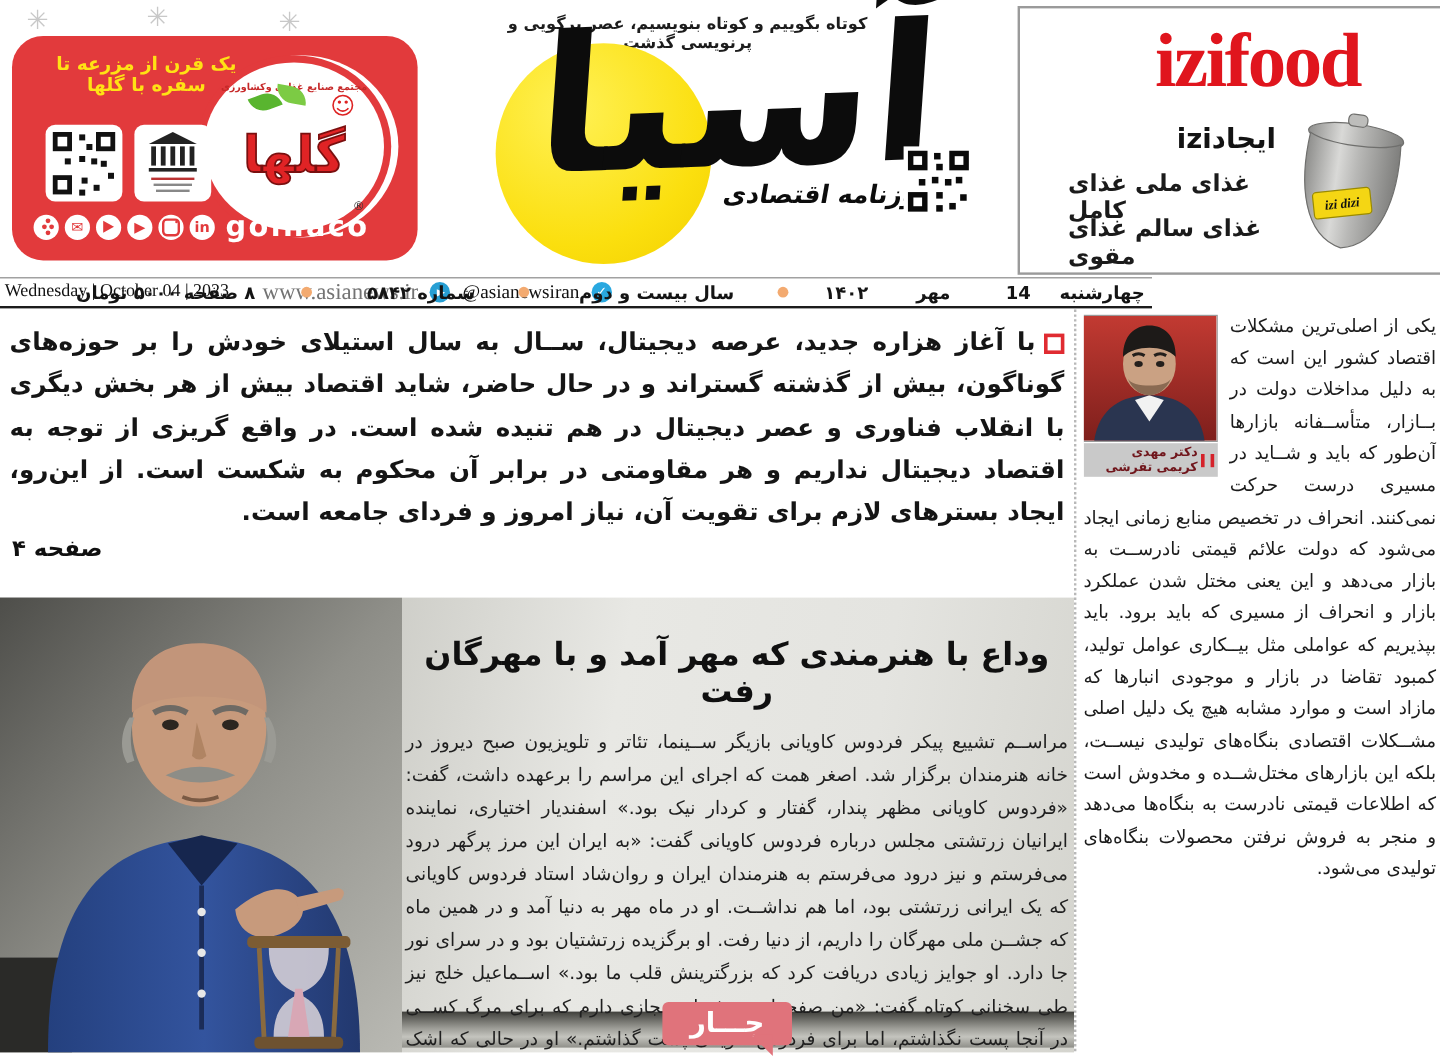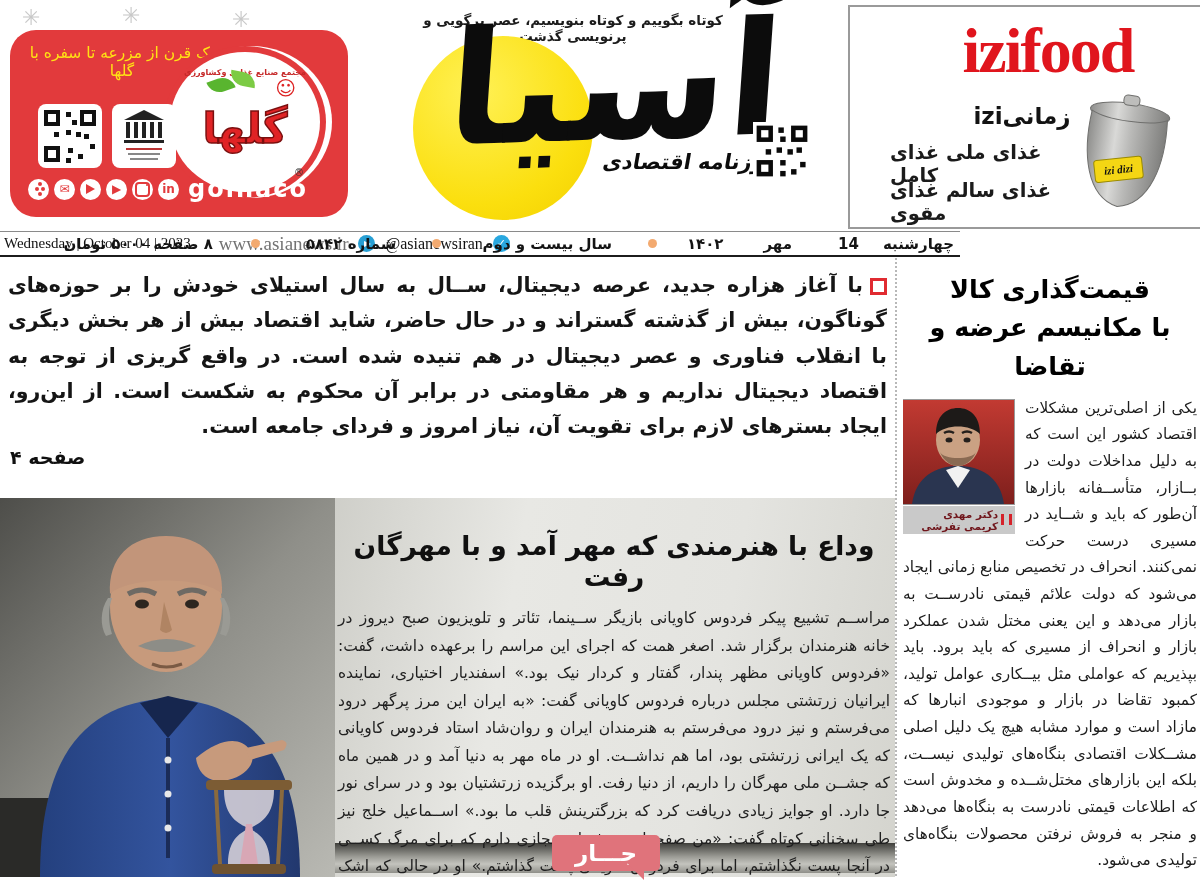--- a/index.html
+++ b/index.html
@@ -6,21 +6,21 @@
   .page { position:relative; width:1200px; height:880px; background:#fff; overflow:hidden;
           font-family:"DejaVu Sans", sans-serif; color:#111; }
 
   
   .hdr { position:absolute; top:0; left:0; width:1200px; height:230px; }
 
   
   .ad-golha { position:absolute; left:2px; top:3px; width:354px; height:224px; background:#fff; overflow:hidden; }
   .spice { position:absolute; color:#c8c8c8; font-size:22px; }
   .golha-red { position:absolute; left:8px; top:27px; right:8px; bottom:10px; background:#e23a3c; border-radius:26px; }
-  .golha-slogan { position:absolute; right:128px; left:14px; top:14px; color:#ffe214; font-weight:normal;
+  .golha-slogan { position:absolute; right:128px; left:14px; top:14px; color:#ffe214; font-weight:bold;
                   font-size:15.5px; text-align:center; direction:rtl; }
   .golha-circle { position:absolute; left:160px; top:22px; width:150px; height:140px; background:#fff;
                   border-radius:50%; box-shadow:0 0 0 6px #e23a3c, 6px 0 0 6px #ffffff; }
   .golha-arc { position:absolute; top:16px; left:0; right:0; text-align:center; color:#c62828;
                font-size:8px; direction:rtl; font-weight:bold; }
   .golha-leaf { position:absolute; left:38px; top:26px; width:26px; height:14px; background:#59b52f;
                 border-radius:0 14px 0 14px; transform:rotate(-20deg); }
   .golha-leaf.l2 { left:60px; top:20px; transform:rotate(10deg); background:#7ccb44; }
   .golha-chef { position:absolute; right:24px; top:24px; font-size:20px; color:#d22; }
   .golha-word { position:absolute; left:0; right:0; top:52px; text-align:center; color:#e02325;
@@ -208,21 +208,21 @@
           <rect x="30" y="42" width="6" height="6" fill="#0a0a0a"></rect>
             <rect x="42" y="52" width="6" height="6" fill="#0a0a0a"></rect>
           <rect x="30" y="54" width="6" height="6" fill="#0a0a0a"></rect>
             <rect x="14" y="30" width="6" height="6" fill="#0a0a0a"></rect>
         </svg>
       </div>
     </div>
 
     <div class="ad-izi">
       <div class="izi-title">izifood</div>
-      <div class="izi-sub" dir="ltr"><span>izi</span><span>زمانی</span></div>
+      <div class="izi-sub" dir="ltr"><span>izi</span><span>ایجاد</span></div>
       <div class="izi-line" style="top:134px;">غذای ملی   غذای کامل</div>
       <div class="izi-line" style="top:172px;">غذای سالم  غذای مقوی</div>
       <svg class="pot" style="left:208px;top:82px;" width="132" height="136" viewBox="0 0 132 136">
         <defs>
           <linearGradient id="potg" x1="0" y1="0" x2="1" y2="0">
             <stop offset="0" stop-color="#8f8f8d"></stop>
               <stop offset="0.35" stop-color="#d9d9d7"></stop>
             <stop offset="0.55" stop-color="#b9b9b7"></stop>
               <stop offset="1" stop-color="#7e7e7c"></stop>
           </linearGradient>
@@ -321,24 +321,20 @@
       </div>
 
       <div class="jaar">جـــار</div>
     </div>
   </div>
 
   <div class="v-divider"></div>
   <div class="sidebar">
 
     <div>
-      <div class="sb-h2">
-        <div>قیمت‌گذاری کالا</div>
-        <div>با مکانیسم عرضه و تقاضا</div>
-      </div>
       <div style="overflow:hidden;">
         <div class="portrait-box">
           <svg width="112" height="104" viewBox="0 0 112 104" style="display:block;border:1px solid #999;">
             <defs>
               <linearGradient id="redbg" x1="0" y1="0" x2="0" y2="1">
                 <stop offset="0" stop-color="#c23a32"></stop>
                   <stop offset="1" stop-color="#7e1f1c"></stop>
               </linearGradient>
             </defs>
             <rect width="112" height="104" fill="url(#redbg)"></rect>

